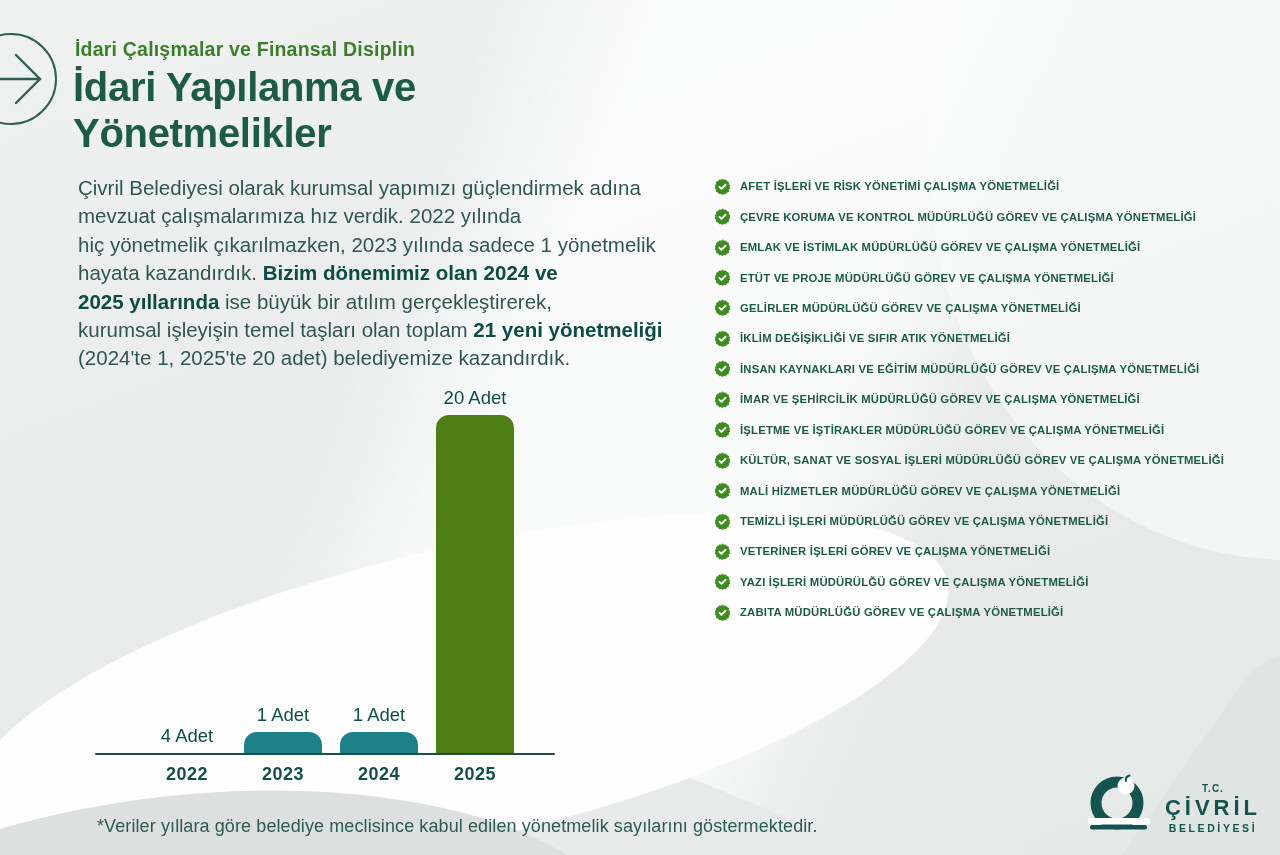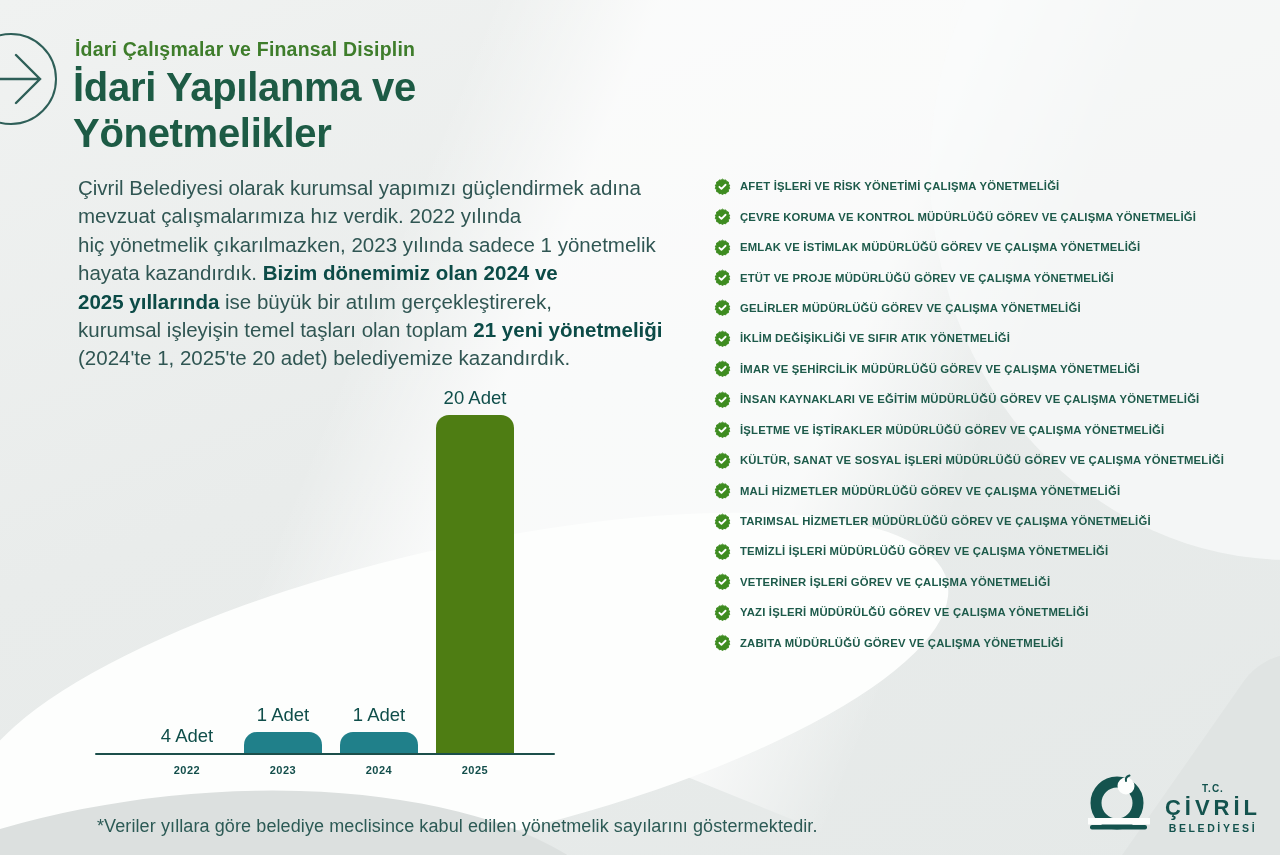--- a/index.html
+++ b/index.html
@@ -42,21 +42,21 @@
   
   .chart { position:absolute; left:103px; top:388px; width:446px; height:400px; }
   .chart-axis { position:absolute; left:-8px; top:365px; width:460px; height:2px;
     background:#1c4f4b; border-radius:2px; }
   .chart-slot { position:absolute; top:0; width:96px; height:365px; }
   .chart-bar { position:absolute; bottom:0; left:9px; width:78px;
     border-radius:13px 13px 0 0; }
   .chart-val { position:absolute; left:-8px; width:112px; text-align:center;
     font-size:18.5px; font-weight:normal; color:#0f4e4a; white-space:nowrap; }
   .chart-year { position:absolute; top:376px; width:96px; text-align:center;
-    font-size:11px; font-weight:bold; color:#134e4b; letter-spacing:.5px; }
+    font-size:18px; font-weight:bold; color:#134e4b; letter-spacing:.5px; }
 
   .footnote { position:absolute; left:97px; top:816px; font-size:18px;
     color:#2c5a55; letter-spacing:.1px; }
 
   
   .checklist { position:absolute; left:714px; top:171px; width:566px; }
   .check-row { display:flex; align-items:center; height:30.45px; white-space:nowrap; }
   .check-row svg { width:17px; height:17px; flex:0 0 17px; }
   .check-text { margin-left:9px; font-size:11.3px; font-weight:bold; color:#1d5a4a;
     letter-spacing:.2px; }
@@ -174,63 +174,56 @@
         <path d="M7.6 12.4l2.9 2.9 5.8-5.8" fill="none" stroke="#ffffff" stroke-width="2.6" stroke-linecap="round" stroke-linejoin="round"></path>
       </svg>
       <span class="check-text">İKLİM DEĞİŞİKLİĞİ VE SIFIR ATIK YÖNETMELİĞİ</span>
     </div>
 
     <div class="check-row">
       <svg viewBox="0 0 24 24">
         <path d="M12 1.6l2.1 1.6 2.5-.5 1.2 2.3 2.5.7v2.6l1.9 1.8-1 2.4 1 2.4-1.9 1.8v2.6l-2.5.7-1.2 2.3-2.5-.5L12 23.4l-2.1-1.6-2.5.5-1.2-2.3-2.5-.7v-2.6l-1.9-1.8 1-2.4-1-2.4 1.9-1.8V5.7l2.5-.7 1.2-2.3 2.5.5z" fill="#3e8c20" stroke="#3e8c20" stroke-width="1.4" stroke-linejoin="round"></path>
         <path d="M7.6 12.4l2.9 2.9 5.8-5.8" fill="none" stroke="#ffffff" stroke-width="2.6" stroke-linecap="round" stroke-linejoin="round"></path>
       </svg>
+      <span class="check-text">İNSAN KAYNAKLARI VE EĞİTİM MÜDÜRLÜĞÜ GÖREV VE ÇALIŞMA YÖNETMELİĞİ</span>
+    </div>
+
+    <div class="check-row">
+      <svg viewBox="0 0 24 24">
+        <path d="M12 1.6l2.1 1.6 2.5-.5 1.2 2.3 2.5.7v2.6l1.9 1.8-1 2.4 1 2.4-1.9 1.8v2.6l-2.5.7-1.2 2.3-2.5-.5L12 23.4l-2.1-1.6-2.5.5-1.2-2.3-2.5-.7v-2.6l-1.9-1.8 1-2.4-1-2.4 1.9-1.8V5.7l2.5-.7 1.2-2.3 2.5.5z" fill="#3e8c20" stroke="#3e8c20" stroke-width="1.4" stroke-linejoin="round"></path>
+        <path d="M7.6 12.4l2.9 2.9 5.8-5.8" fill="none" stroke="#ffffff" stroke-width="2.6" stroke-linecap="round" stroke-linejoin="round"></path>
+      </svg>
       <span class="check-text">İMAR VE ŞEHİRCİLİK MÜDÜRLÜĞÜ GÖREV VE ÇALIŞMA YÖNETMELİĞİ</span>
     </div>
 
     <div class="check-row">
       <svg viewBox="0 0 24 24">
         <path d="M12 1.6l2.1 1.6 2.5-.5 1.2 2.3 2.5.7v2.6l1.9 1.8-1 2.4 1 2.4-1.9 1.8v2.6l-2.5.7-1.2 2.3-2.5-.5L12 23.4l-2.1-1.6-2.5.5-1.2-2.3-2.5-.7v-2.6l-1.9-1.8 1-2.4-1-2.4 1.9-1.8V5.7l2.5-.7 1.2-2.3 2.5.5z" fill="#3e8c20" stroke="#3e8c20" stroke-width="1.4" stroke-linejoin="round"></path>
         <path d="M7.6 12.4l2.9 2.9 5.8-5.8" fill="none" stroke="#ffffff" stroke-width="2.6" stroke-linecap="round" stroke-linejoin="round"></path>
       </svg>
-      <span class="check-text">İNSAN KAYNAKLARI VE EĞİTİM MÜDÜRLÜĞÜ GÖREV VE ÇALIŞMA YÖNETMELİĞİ</span>
-    </div>
-
-    <div class="check-row">
-      <svg viewBox="0 0 24 24">
-        <path d="M12 1.6l2.1 1.6 2.5-.5 1.2 2.3 2.5.7v2.6l1.9 1.8-1 2.4 1 2.4-1.9 1.8v2.6l-2.5.7-1.2 2.3-2.5-.5L12 23.4l-2.1-1.6-2.5.5-1.2-2.3-2.5-.7v-2.6l-1.9-1.8 1-2.4-1-2.4 1.9-1.8V5.7l2.5-.7 1.2-2.3 2.5.5z" fill="#3e8c20" stroke="#3e8c20" stroke-width="1.4" stroke-linejoin="round"></path>
-        <path d="M7.6 12.4l2.9 2.9 5.8-5.8" fill="none" stroke="#ffffff" stroke-width="2.6" stroke-linecap="round" stroke-linejoin="round"></path>
-      </svg>
       <span class="check-text">İŞLETME VE İŞTİRAKLER MÜDÜRLÜĞÜ GÖREV VE ÇALIŞMA YÖNETMELİĞİ</span>
     </div>
 
     <div class="check-row">
       <svg viewBox="0 0 24 24">
         <path d="M12 1.6l2.1 1.6 2.5-.5 1.2 2.3 2.5.7v2.6l1.9 1.8-1 2.4 1 2.4-1.9 1.8v2.6l-2.5.7-1.2 2.3-2.5-.5L12 23.4l-2.1-1.6-2.5.5-1.2-2.3-2.5-.7v-2.6l-1.9-1.8 1-2.4-1-2.4 1.9-1.8V5.7l2.5-.7 1.2-2.3 2.5.5z" fill="#3e8c20" stroke="#3e8c20" stroke-width="1.4" stroke-linejoin="round"></path>
         <path d="M7.6 12.4l2.9 2.9 5.8-5.8" fill="none" stroke="#ffffff" stroke-width="2.6" stroke-linecap="round" stroke-linejoin="round"></path>
       </svg>
       <span class="check-text">KÜLTÜR, SANAT VE SOSYAL İŞLERİ MÜDÜRLÜĞÜ GÖREV VE ÇALIŞMA YÖNETMELİĞİ</span>
     </div>
 
     <div class="check-row">
       <svg viewBox="0 0 24 24">
         <path d="M12 1.6l2.1 1.6 2.5-.5 1.2 2.3 2.5.7v2.6l1.9 1.8-1 2.4 1 2.4-1.9 1.8v2.6l-2.5.7-1.2 2.3-2.5-.5L12 23.4l-2.1-1.6-2.5.5-1.2-2.3-2.5-.7v-2.6l-1.9-1.8 1-2.4-1-2.4 1.9-1.8V5.7l2.5-.7 1.2-2.3 2.5.5z" fill="#3e8c20" stroke="#3e8c20" stroke-width="1.4" stroke-linejoin="round"></path>
         <path d="M7.6 12.4l2.9 2.9 5.8-5.8" fill="none" stroke="#ffffff" stroke-width="2.6" stroke-linecap="round" stroke-linejoin="round"></path>
       </svg>
       <span class="check-text">MALİ HİZMETLER MÜDÜRLÜĞÜ GÖREV VE ÇALIŞMA YÖNETMELİĞİ</span>
     </div>
 
 
-    <div class="check-row">
-      <svg viewBox="0 0 24 24">
-        <path d="M12 1.6l2.1 1.6 2.5-.5 1.2 2.3 2.5.7v2.6l1.9 1.8-1 2.4 1 2.4-1.9 1.8v2.6l-2.5.7-1.2 2.3-2.5-.5L12 23.4l-2.1-1.6-2.5.5-1.2-2.3-2.5-.7v-2.6l-1.9-1.8 1-2.4-1-2.4 1.9-1.8V5.7l2.5-.7 1.2-2.3 2.5.5z" fill="#3e8c20" stroke="#3e8c20" stroke-width="1.4" stroke-linejoin="round"></path>
-        <path d="M7.6 12.4l2.9 2.9 5.8-5.8" fill="none" stroke="#ffffff" stroke-width="2.6" stroke-linecap="round" stroke-linejoin="round"></path>
-      </svg>
-      <span class="check-text">TARIMSAL HİZMETLER MÜDÜRLÜĞÜ GÖREV VE ÇALIŞMA YÖNETMELİĞİ</span>
-    </div>
 
     <div class="check-row">
       <svg viewBox="0 0 24 24">
         <path d="M12 1.6l2.1 1.6 2.5-.5 1.2 2.3 2.5.7v2.6l1.9 1.8-1 2.4 1 2.4-1.9 1.8v2.6l-2.5.7-1.2 2.3-2.5-.5L12 23.4l-2.1-1.6-2.5.5-1.2-2.3-2.5-.7v-2.6l-1.9-1.8 1-2.4-1-2.4 1.9-1.8V5.7l2.5-.7 1.2-2.3 2.5.5z" fill="#3e8c20" stroke="#3e8c20" stroke-width="1.4" stroke-linejoin="round"></path>
         <path d="M7.6 12.4l2.9 2.9 5.8-5.8" fill="none" stroke="#ffffff" stroke-width="2.6" stroke-linecap="round" stroke-linejoin="round"></path>
       </svg>
       <span class="check-text">TEMİZLİ İŞLERİ MÜDÜRLÜĞÜ GÖREV VE ÇALIŞMA YÖNETMELİĞİ</span>
     </div>
 
     <div class="check-row">

